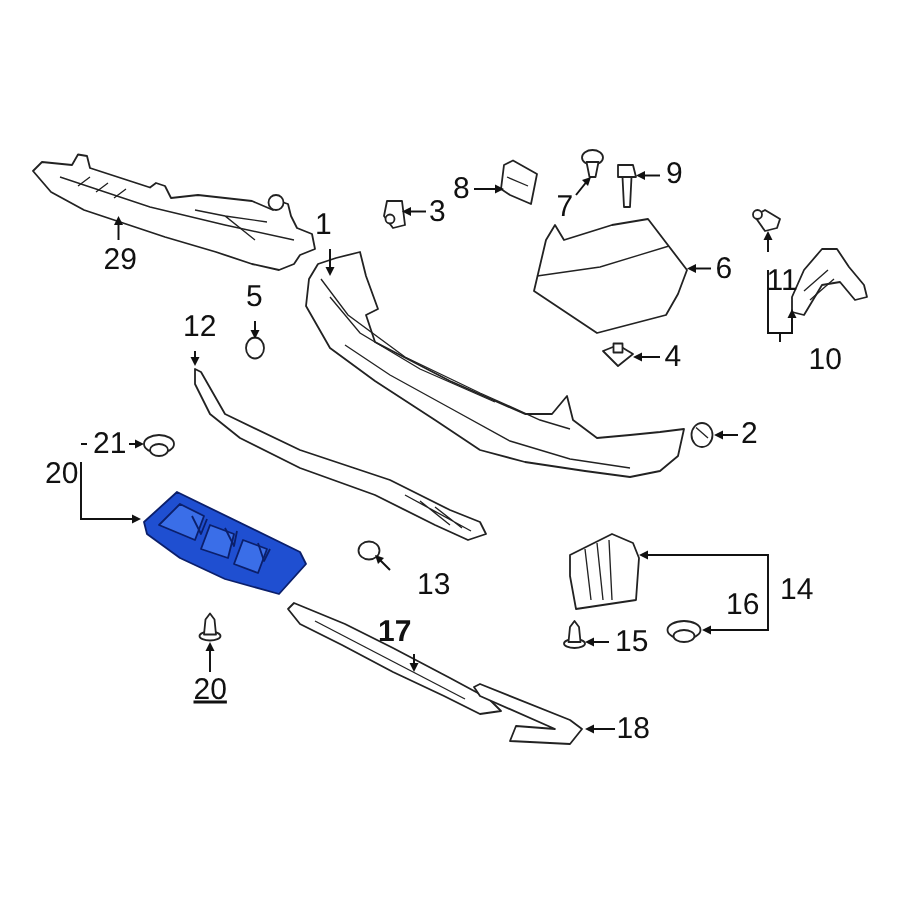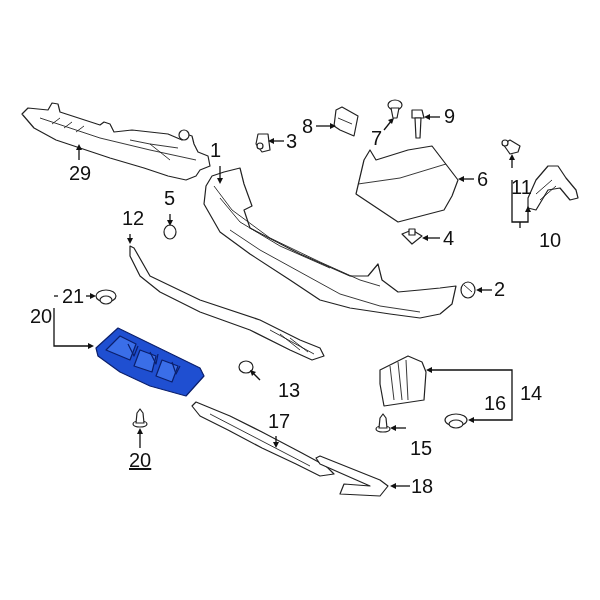--- a/index.html
+++ b/index.html
@@ -191,21 +191,21 @@
   <span class="callout" style="left:164px;top:188px;">5</span>
   <span class="callout" style="left:477px;top:169px;">6</span>
   <span class="callout" style="left:371px;top:128px;">7</span>
   <span class="callout" style="left:302px;top:116px;">8</span>
   <span class="callout" style="left:444px;top:106px;">9</span>
   <span class="callout" style="left:499px;top:230px;margin-left:40px;">10</span>
   <span class="callout" style="left:511px;top:177px;text-align:center;">11</span>
   <span class="callout" style="left:122px;top:208px;">12</span>
   <span class="callout" style="left:278px;top:380px;">13</span>
   <span class="callout" style="left:520px;top:383px;">14</span>
-  <span class="callout" style="left:410px;top:418px;margin-top:20px;">15</span>
+  <span class="callout" style="left:410px;top:418px;">15</span>
   <span class="callout" style="left:484px;top:393px;">16</span>
-  <span class="callout" style="left:268px;top:411px;">17</span>
+  <span class="callout" style="left:252px;top:411px;font-weight:bold;">17</span>
   <span class="callout" style="left:411px;top:476px;">18</span>
   <span class="callout" style="left:30px;top:306px;">20</span>
   <span class="callout" style="left:129px;top:450px;text-decoration:underline;">20</span>
   <span class="callout" style="left:62px;top:286px;">21</span>
   <span class="callout" style="left:69px;top:163px;">29</span>
 </div>
 
 </body></html>

